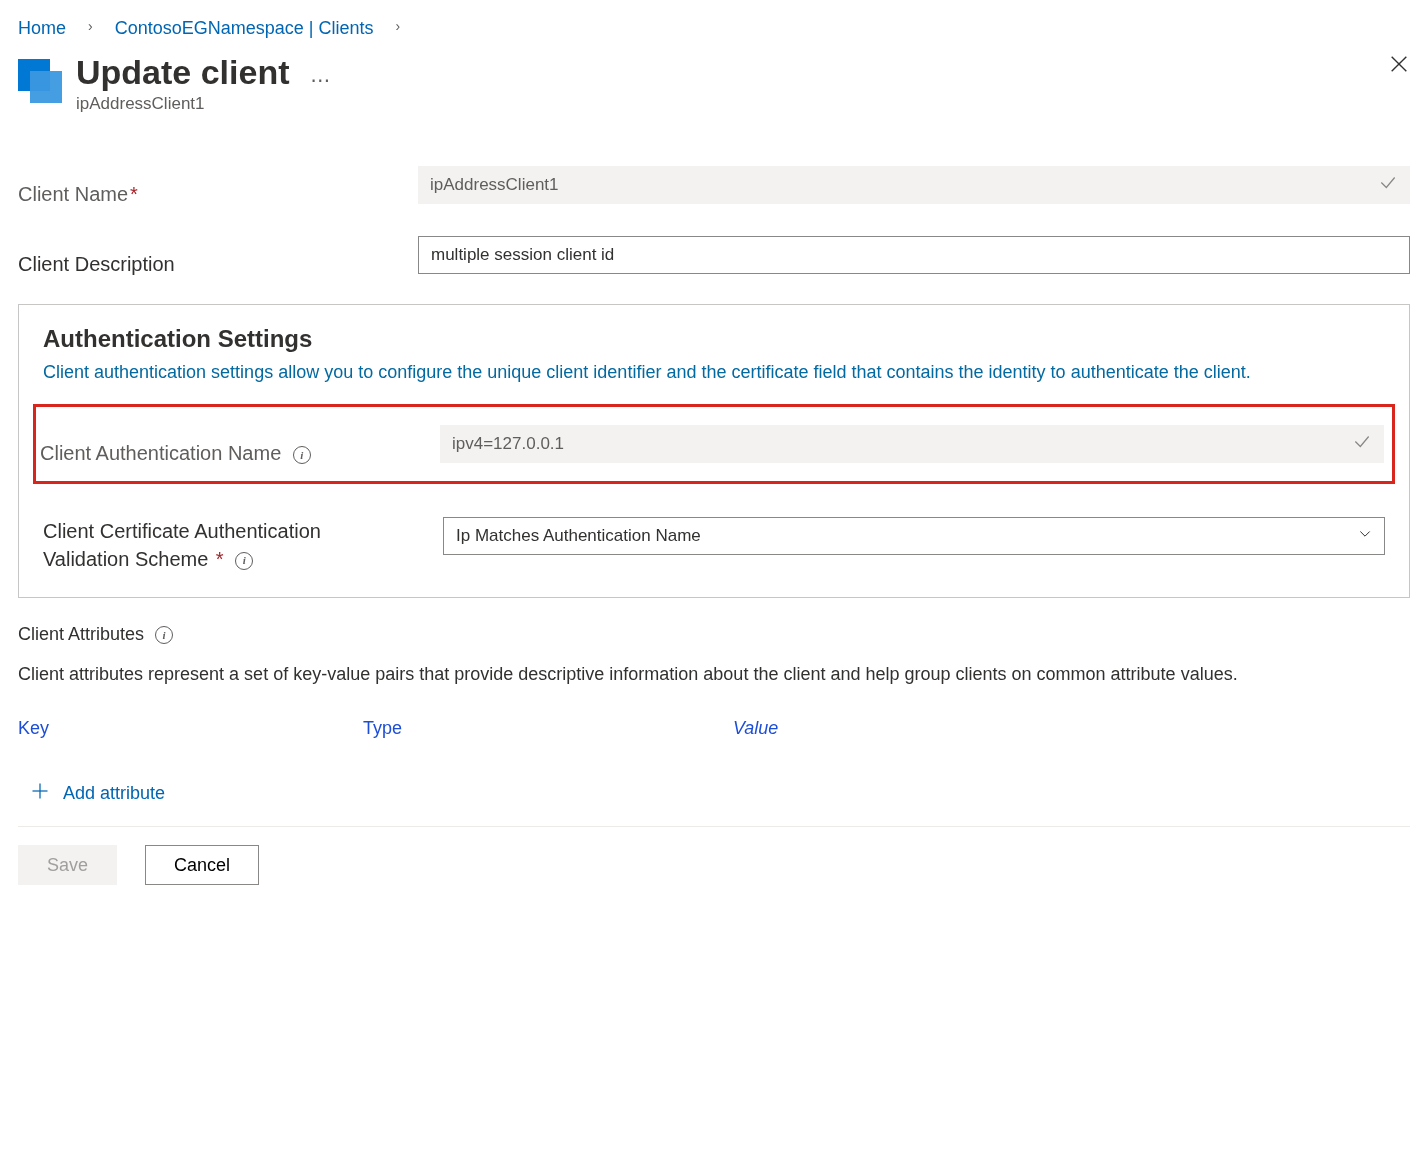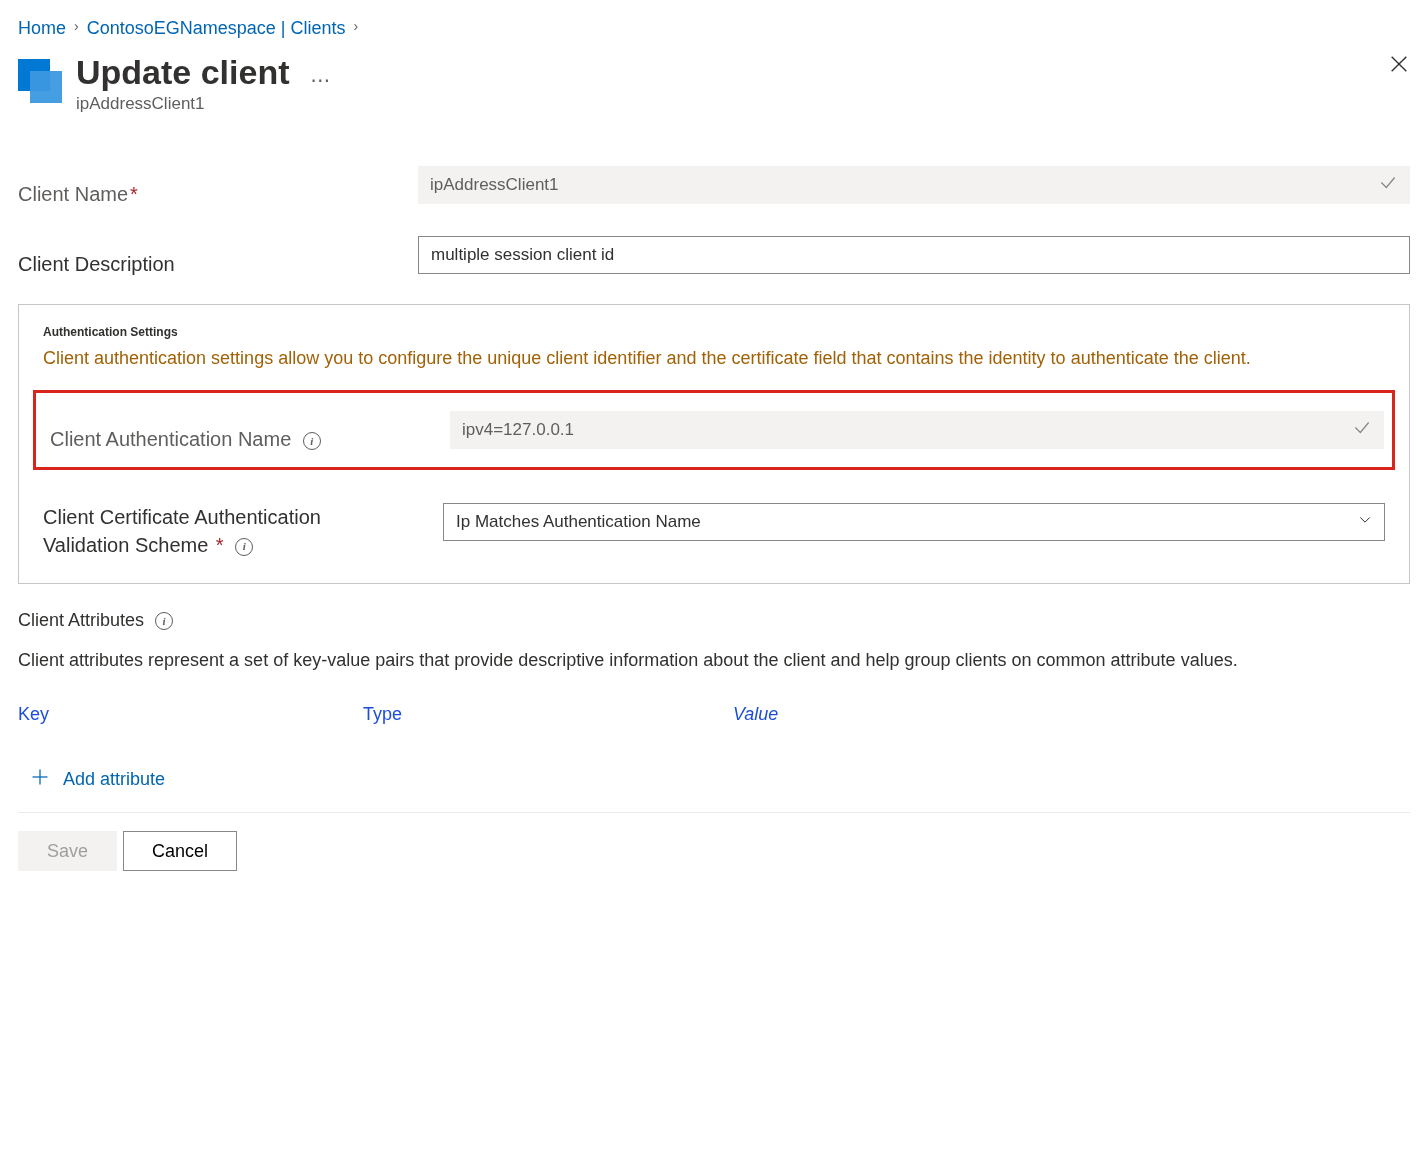--- a/index.html
+++ b/index.html
@@ -6,21 +6,21 @@
   body {
     margin: 0;
     padding: 18px;
     font-family: "Segoe UI", -apple-system, BlinkMacSystemFont, sans-serif;
     font-size: 17px;
     color: #323130;
     background: #fff;
     width: 1428px;
   }
   a { color: #0065b3; text-decoration: none; }
-  .breadcrumb { display: flex; align-items: flex-start; gap: 8px; font-size: 18px; margin-bottom: 14px; }
+  .breadcrumb { display: flex; align-items: flex-start; gap: 22px; font-size: 18px; margin-bottom: 14px; }
   .breadcrumb .sep { color: #605e5c; font-size: 14px; }
   .header-row { display: flex; align-items: flex-start; }
   .header-icon {
     width: 44px; height: 44px; position: relative; margin-right: 14px; margin-top: 6px;
   }
   .header-icon .sq1 { position:absolute; left:0; top:0; width:32px; height:32px; background:#0078d4; }
   .header-icon .sq2 { position:absolute; left:12px; top:12px; width:32px; height:32px; background:#3b98e0; opacity:0.95;}
   .title-block { flex:1; }
   h1 { margin: 0; font-size: 34px; font-weight: 700; display: inline-block;}
   .dots { font-size: 20px; color:#605e5c; margin-left: 16px; letter-spacing: 2px; cursor:pointer; vertical-align: middle;}
@@ -37,24 +37,24 @@
     font-family: inherit; color:#323130; background:#fff;
   }
   .ro-wrap { flex:1; position:relative; }
   .ro-box {
     width:100%; height:38px; background:#f3f2f1; color:#605e5c; font-size:17px;
     display:flex; align-items:center; padding: 0 40px 0 12px;
   }
   .ro-check { position:absolute; right:12px; top:50%; transform:translateY(-50%); color:#8a8886;}
   .ro-check svg { width:20px; height:20px; }
   .panel { border:1px solid #c8c6c4; padding: 20px 24px 24px 24px; margin-bottom: 26px; }
-  .panel h2 { margin:0 0 6px 0; font-size: 12px; font-weight:600; }
-  .panel-desc { font-size: 18px; color:#a16207; line-height: 1.5; margin-bottom: 18px;}
+  .panel h2 { margin:0 0 6px 0; font-size: 24px; font-weight:600; }
+  .panel-desc { font-size: 18px; color:#0369a1; line-height: 1.5; margin-bottom: 18px;}
   .highlight { border:3px solid #d9261c; padding: 16px 8px 16px 0; margin: 0 -10px 14px -10px; }
-  .highlight .form-row { margin-bottom:0; padding-left:14px; }
+  .highlight .form-row { margin-bottom:0; padding-left:4px; }
   .select-wrap { flex:1; position:relative; }
   .select-box {
     width:100%; height:38px; border:1px solid #8a8886; background:#fff; font-size:17px;
     display:flex; align-items:center; padding:0 40px 0 12px; cursor:pointer;
   }
   .select-caret { position:absolute; right:12px; top:50%; transform:translateY(-50%); }
   .select-caret svg { width:16px; height:16px; }
   .info-icon { display:inline-flex; width:18px; height:18px; border:1.5px solid #605e5c; border-radius:50%; align-items:center; justify-content:center; font-size:12px; color:#605e5c; margin-left:6px; font-style:normal; font-family:serif; cursor:help; vertical-align:middle;}
   .info-icon::before{ content:"i"; font-style:italic; font-weight:bold; font-size:11px;}
   .toggle-row { display:flex; align-items:center; margin: 4px 0 28px 0; }
@@ -66,21 +66,21 @@
   .toggle-state { font-size:18px; }
   .section-label { font-size:18px; margin-bottom:16px;}
   .section-desc { font-size:18px; line-height:1.5; margin-bottom:30px;}
   .attr-header { display:flex; font-size:18px; color:#1d4ed8; margin-bottom:42px; }
   .attr-col-key { width:345px; }
   .attr-col-type { width:370px; }
   .attr-col-value { flex:1;font-style:italic; }
   .add-attr { display:flex; align-items:center; gap:13px; color:#0065b3; font-size:18px; cursor:pointer; margin-bottom:20px; }
   .add-attr .plus svg { width:20px; height:20px; stroke:#0065b3; }
   .footer-divider { border:none; border-top:1px solid #edebe9; margin: 8px 0 18px 0; }
-  .footer-btns { display:flex; gap:6px; }
+  .footer-btns { display:flex; gap:28px; }
   .btn { height:40px; padding:0 28px; font-size:18px; font-family:inherit; cursor:pointer; border:1px solid #8a8886; background:#fff;}
   .btn-save { background:#f3f2f1; color:#a19f9d; border-color:#f3f2f1; cursor:default;}
 </style>
 </head>
 <body>
 
 <nav class="breadcrumb">
   <a href="#">Home</a>
   <span class="sep">›</span>
   <a href="#">ContosoEGNamespace | Clients</a>

